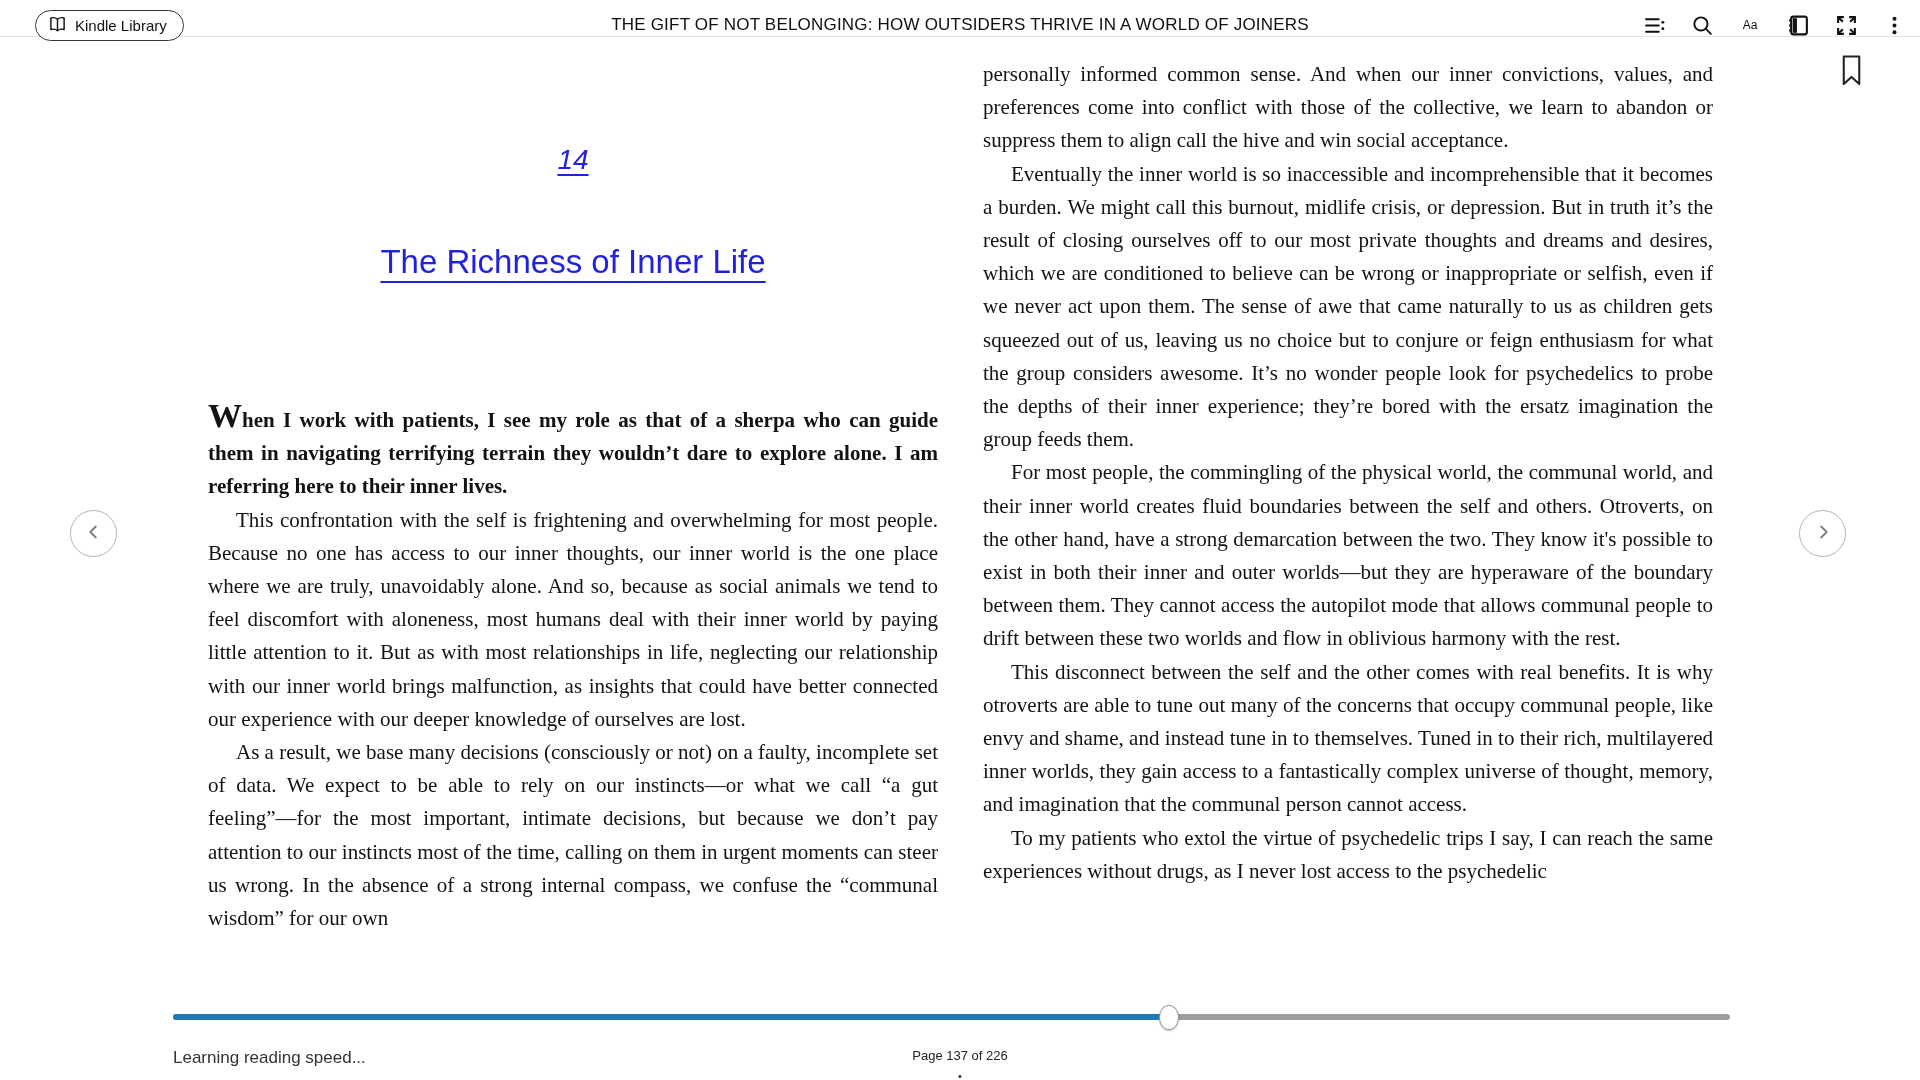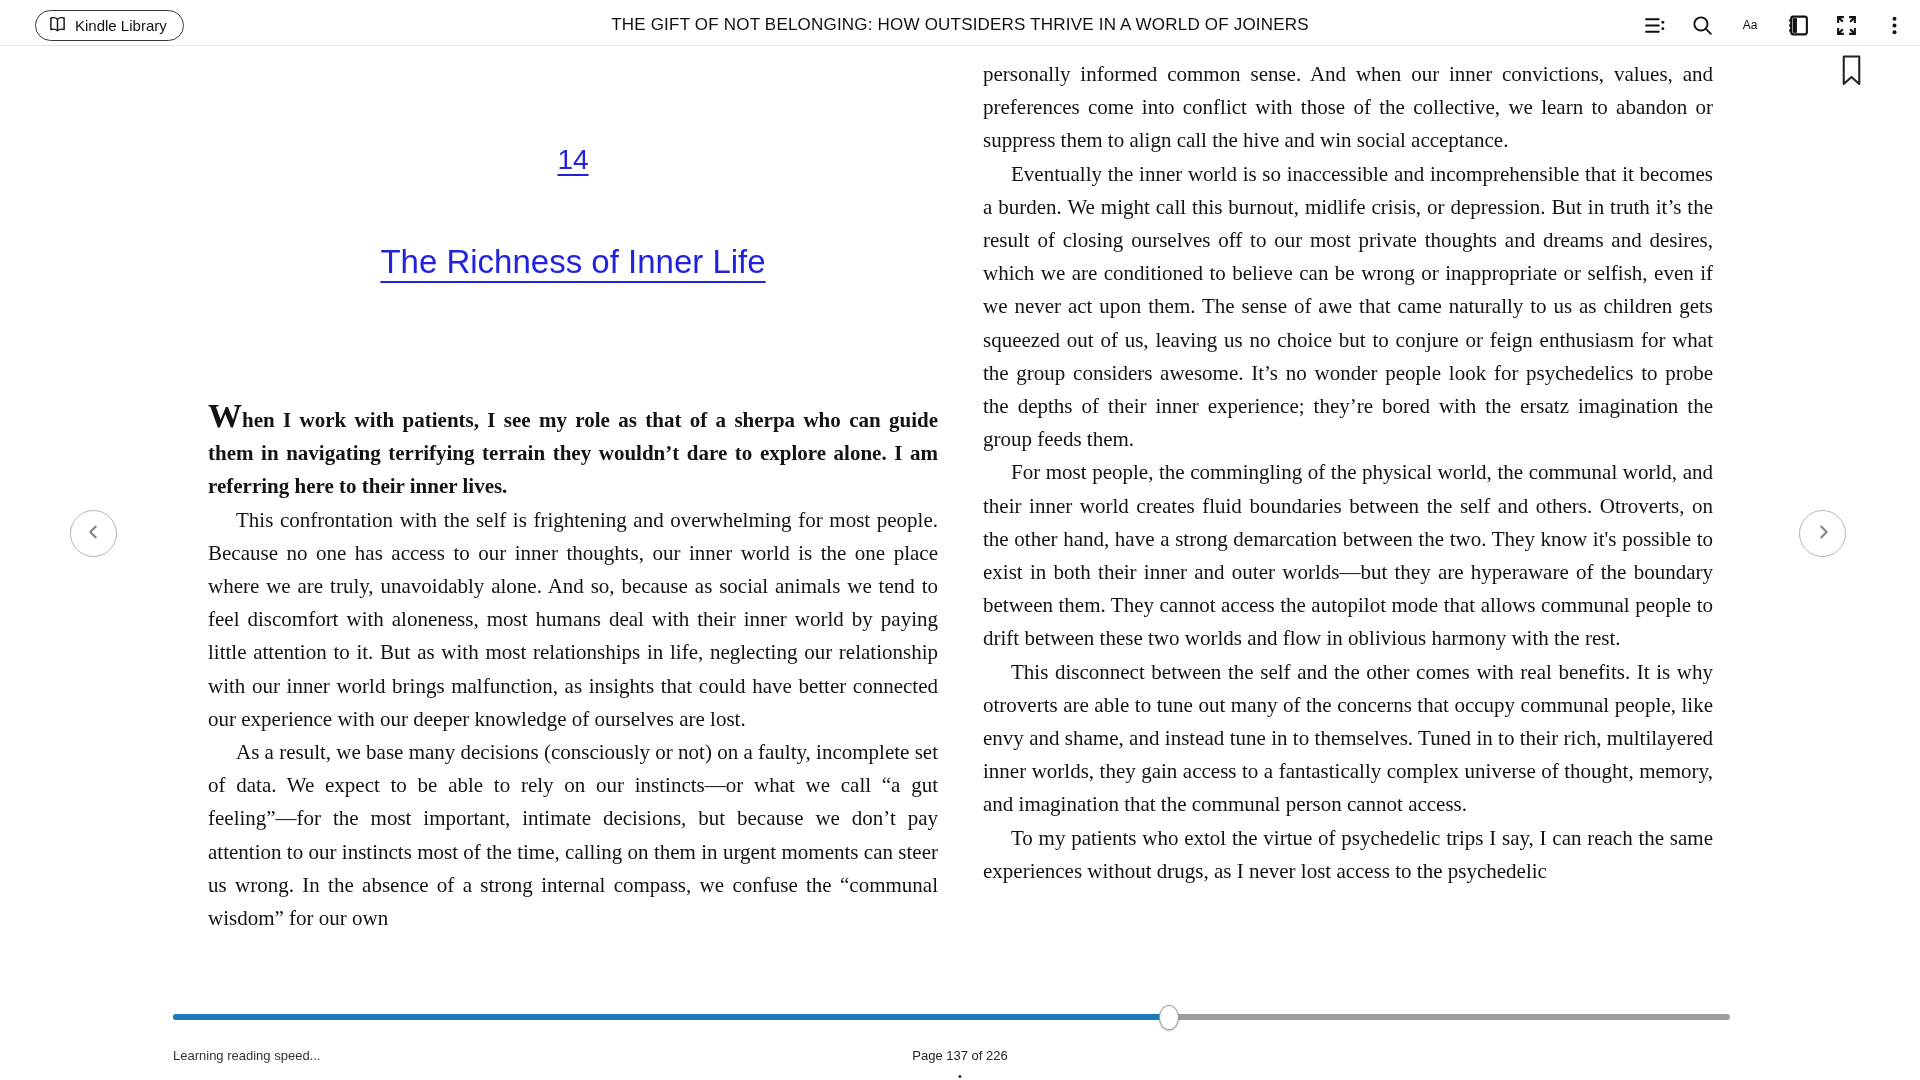--- a/index.html
+++ b/index.html
@@ -9,21 +9,21 @@
     --ink:#131313;
   }
   *{box-sizing:border-box;}
   html,body{margin:0;padding:0;}
   body{
     width:1920px;height:1080px;position:relative;overflow:hidden;
     background:#ffffff;font-family:"Liberation Sans", sans-serif;color:var(--ink);
   }
   
   .topbar{
-    position:absolute;top:0;left:0;width:1920px;height:46px;
+    position:absolute;top:0;left:0;width:1920px;height:37px;
     background:#fff;border-bottom:1px solid #e4e4e4;z-index:5;
   }
   .library-btn{
     position:absolute;left:35px;top:10px;height:31px;
     display:flex;align-items:center;gap:8px;
     padding:0 16px 0 12px;border:1px solid #38383d;border-radius:17px;
     background:#fff;font-size:15px;color:#111;cursor:pointer;
   }
   .page-title{
     position:absolute;left:50%;top:0;transform:translateX(-50%);
@@ -49,40 +49,40 @@
   .col-right{left:983px;top:52px;height:948px;padding-top:6px;}
   .para{margin:0;}
   .indent{text-indent:28px;}
   .para-first::first-letter{font-size:34px;line-height:1;}
   .chapter-num{margin:88px 0 0;text-align:center;font-family:"Liberation Sans",sans-serif;
     font-size:28px;line-height:34px;font-weight:500;}
   .chapter-title{margin:64px 0 0;text-align:center;font-family:"Liberation Sans",sans-serif;
     font-size:33px;line-height:42px;font-weight:500;}
   .chapter-num + .chapter-title + .para-first{margin-top:116px;font-weight:bold;}
   a.book-link{color:var(--link-blue);text-decoration:underline;text-decoration-thickness:2px;cursor:pointer;}
-  .chapter-num a.book-link{text-underline-offset:5px;}
+  .chapter-num a.book-link{text-underline-offset:5px;font-style:italic;}
   .chapter-title a.book-link{text-underline-offset:8px;}
   
   .nav-circle{
     position:absolute;width:47px;height:47px;border-radius:50%;
     border:1px solid #b5b5b5;background:#fff;display:flex;align-items:center;justify-content:center;
     cursor:pointer;
   }
   .nav-prev{left:70px;top:510px;}
   .nav-next{left:1799px;top:510px;}
   
   .slider{position:absolute;left:173px;top:1004px;width:1557px;height:26px;cursor:pointer;}
   .slider-track{position:absolute;left:0;top:10px;width:100%;height:6px;border-radius:3px;background:var(--track-gray);}
   .slider-fill{position:absolute;left:0;top:10px;height:6px;border-radius:3px;background:var(--progress-blue);width:0;}
   .slider-thumb{
     position:absolute;top:1px;width:20px;height:25px;border-radius:50%;
     background:#fff;border:1.5px solid #9a9a9a;box-shadow:0 1px 2px rgba(0,0,0,.25);
     transform:translateX(-10px);cursor:grab;
   }
-  .footer-status{position:absolute;left:173px;top:1048px;font-size:13px;color:#333;}
+  .footer-status{position:absolute;left:173px;top:1048px;font-size:17px;color:#333;}
   .footer-page{
     position:absolute;left:50%;top:1048px;transform:translateX(-50%);
     font-size:13px;color:#222;display:flex;gap:7px;align-items:center;white-space:nowrap;flex-direction:column;
   }
   .dot-sep{font-size:11px;}
 </style>
 </head>
 <body>
 
 <div class="topbar">

